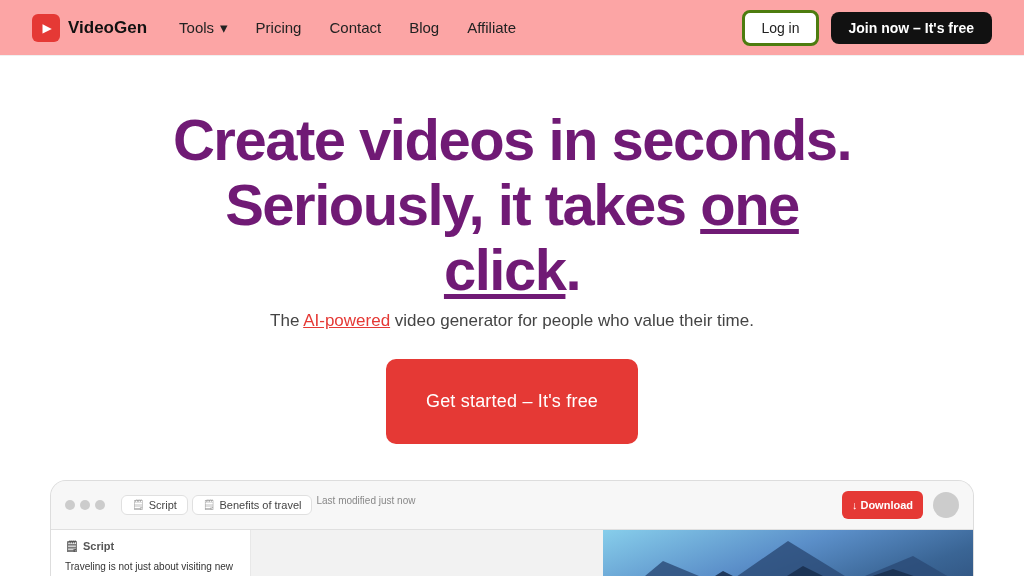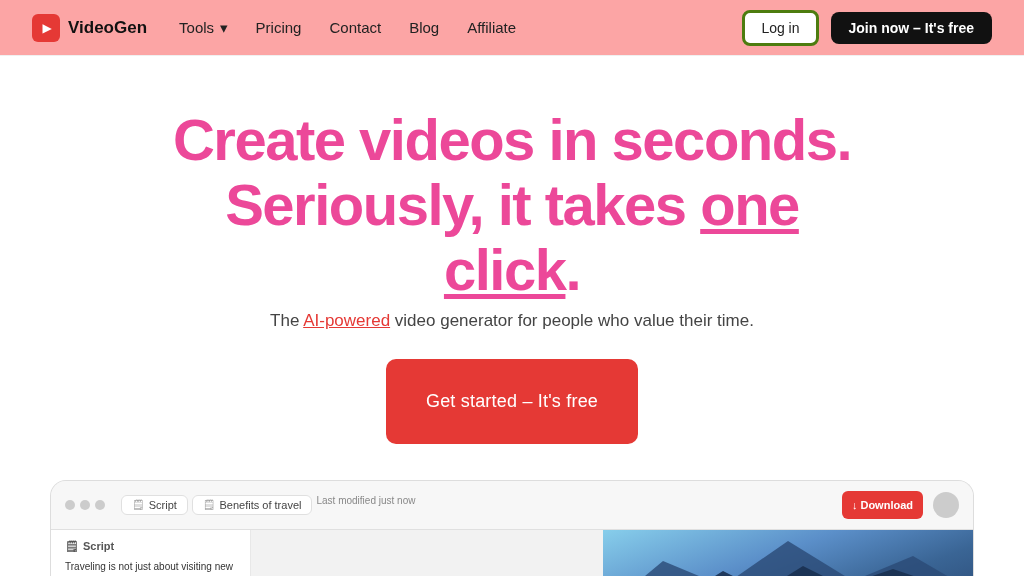--- a/index.html
+++ b/index.html
@@ -128,21 +128,21 @@
       display: flex;
       flex-direction: column;
       align-items: center;
       padding-top: 52px;
       text-align: center;
     }
 
     .hero-title {
       font-size: 58px;
       font-weight: 800;
-      color: #ec4899;
+      color: #701a75;
       line-height: 1.12;
       max-width: 720px;
       letter-spacing: -1.5px;
     }
 
     .hero-title .underline {
       text-decoration: underline;
       text-underline-offset: 4px;
     }
 

